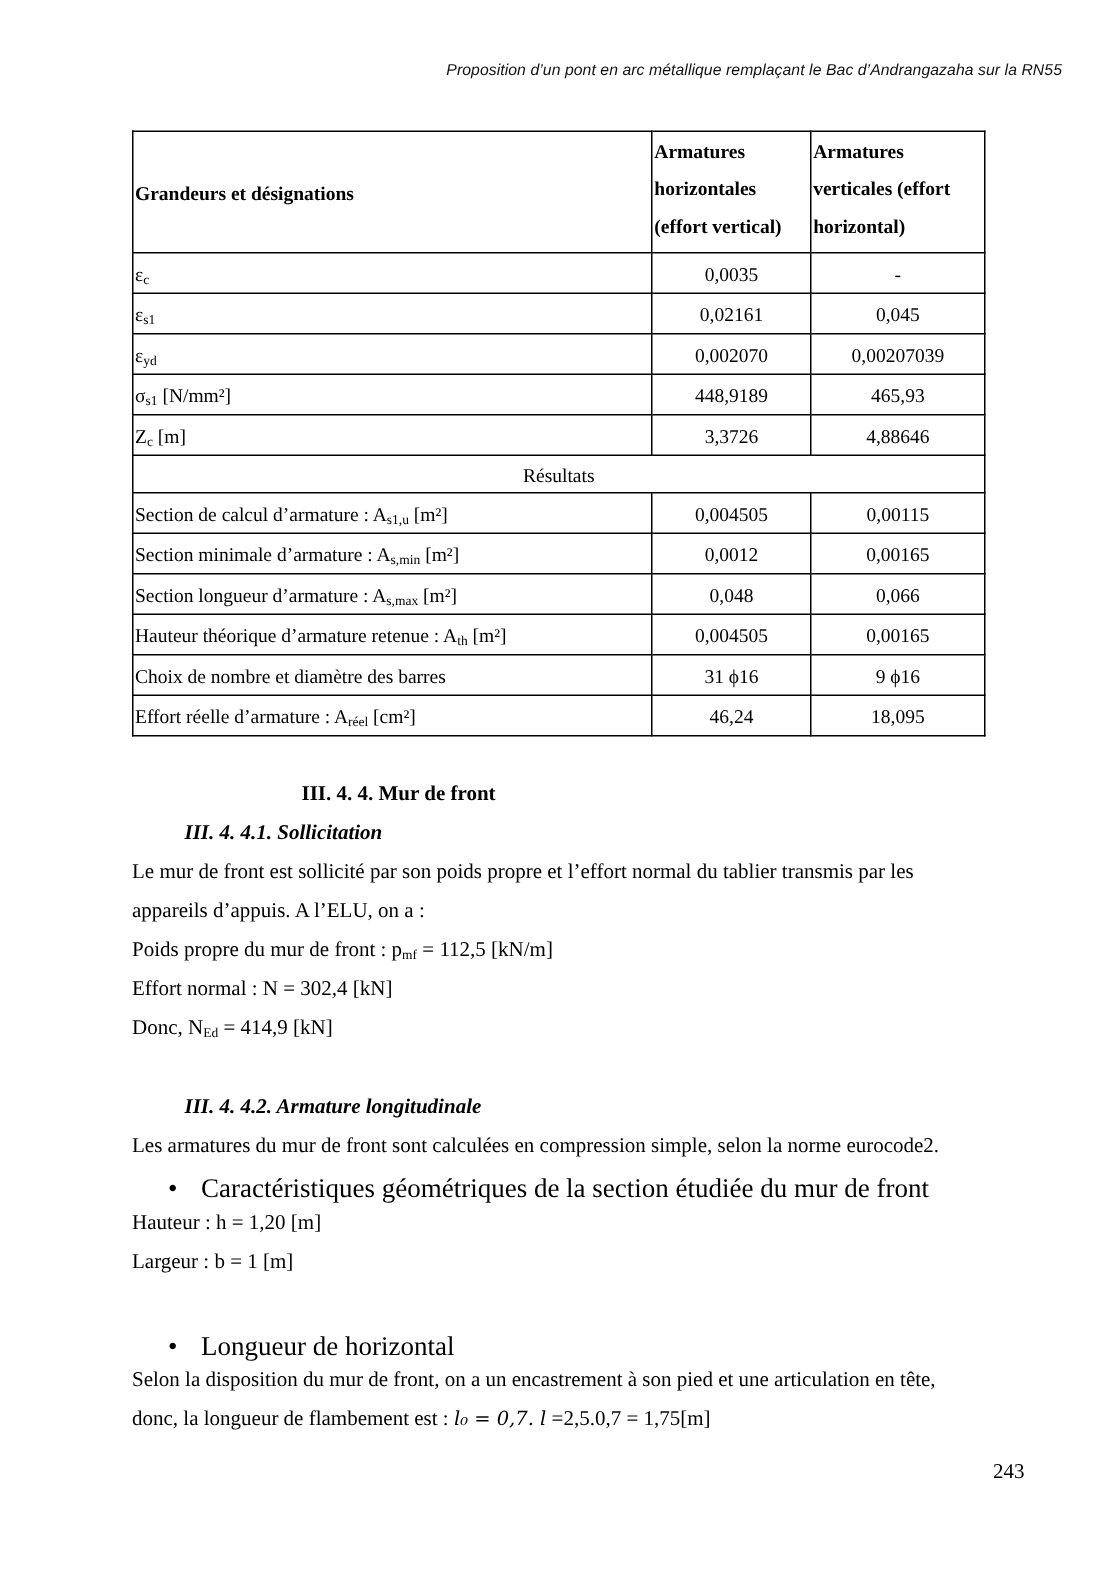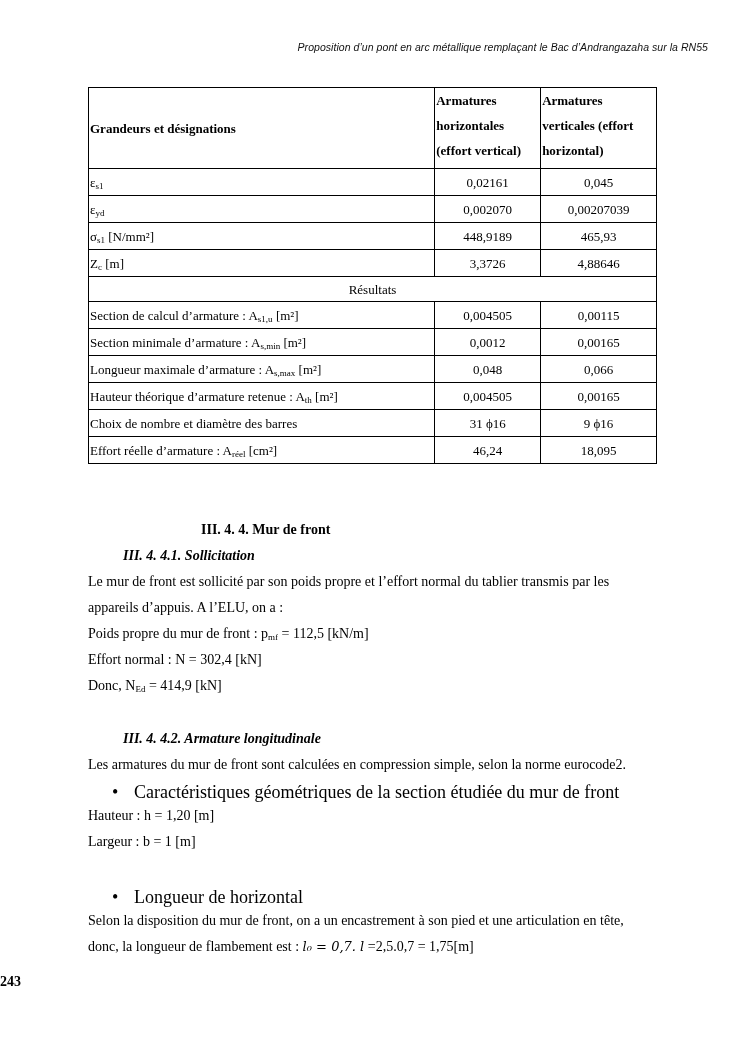--- a/index.html
+++ b/index.html
@@ -13,39 +13,44 @@
   table.tbl tr.hdr td.h2, table.tbl tr.hdr td.h3 { vertical-align: top; padding-top: 0; }
   table.tbl tr.hdr td.h3 { text-align: justify; }
   table.tbl tr.res td { text-align: center; height: 24px; }
   table.tbl tr.bold td { font-weight: normal; }
   sub { font-size: 9px; vertical-align: -2px; line-height: 0; }
   .h-section { position: absolute; left: 201px; top: 522px; font-weight: bold; font-size: 14px; }
   .h-sub { position: absolute; left: 123px; font-weight: bold; font-style: italic; font-size: 14px; }
   .p { position: absolute; left: 88px; font-size: 14px; white-space: nowrap; }
   .bullet { position: absolute; left: 112px; font-size: 18px; white-space: nowrap; }
   .bullet .dot { display: inline-block; width: 22px; }
-  .pagenum { position: absolute; left: 0; width: 683px; top: 974px; text-align: left; font-weight: bold; font-size: 14px; }
+  .pagenum { position: absolute; left: 0; width: 683px; top: 974px; text-align: right; font-weight: normal; font-size: 14px; }
   .math { font-family: "DejaVu Serif", serif; font-style: italic; font-size: 13px; }
 </style>
 </head>
 <body>
 
 <div class="header">Proposition d’un pont en arc métallique remplaçant le Bac d’Andrangazaha sur la RN55</div>
 
 <table class="tbl">
   <colgroup>
       <col style="width:347px">
       <col style="width:106px">
       <col style="width:116px">
     </colgroup>
   <tbody>
       <tr class="hdr">
     <td class="h1">Grandeurs et désignations</td>
     <td class="h2"><span>Armatures</span><br><span>horizontales</span><br><span>(effort vertical)</span></td>
     <td class="h3"><span>Armatures</span><br><span>verticales (effort</span><br><span>horizontal)</span></td>
+  </tr>
+  <tr>
+    <td><span>ε</span><sub>c</sub><span></span></td>
+    <td class="num">0,0035</td>
+    <td class="num">-</td>
   </tr>
   <tr>
     <td><span>ε</span><sub>s1</sub><span></span></td>
     <td class="num">0,02161</td>
     <td class="num">0,045</td>
   </tr>
   <tr>
     <td><span>ε</span><sub>yd</sub><span></span></td>
     <td class="num">0,002070</td>
     <td class="num">0,00207039</td>
@@ -67,21 +72,21 @@
     <td><span>Section de calcul d’armature : A</span><sub>s1,u</sub><span> [m²]</span></td>
     <td class="num">0,004505</td>
     <td class="num">0,00115</td>
   </tr>
   <tr>
     <td><span>Section minimale d’armature : A</span><sub>s,min</sub><span> [m²]</span></td>
     <td class="num">0,0012</td>
     <td class="num">0,00165</td>
   </tr>
   <tr>
-    <td><span>Longueur maximale d’armature :  A</span><sub>s,max</sub><span> [m²]</span></td>
+    <td><span>Section longueur d’armature :  A</span><sub>s,max</sub><span> [m²]</span></td>
     <td class="num">0,048</td>
     <td class="num">0,066</td>
   </tr>
   <tr>
     <td><span>Hauteur théorique  d’armature retenue : A</span><sub>th</sub><span> [m²]</span></td>
     <td class="num">0,004505</td>
     <td class="num">0,00165</td>
   </tr>
   <tr class="bold">
     <td><span>Choix de nombre et diamètre des barres</span></td>

